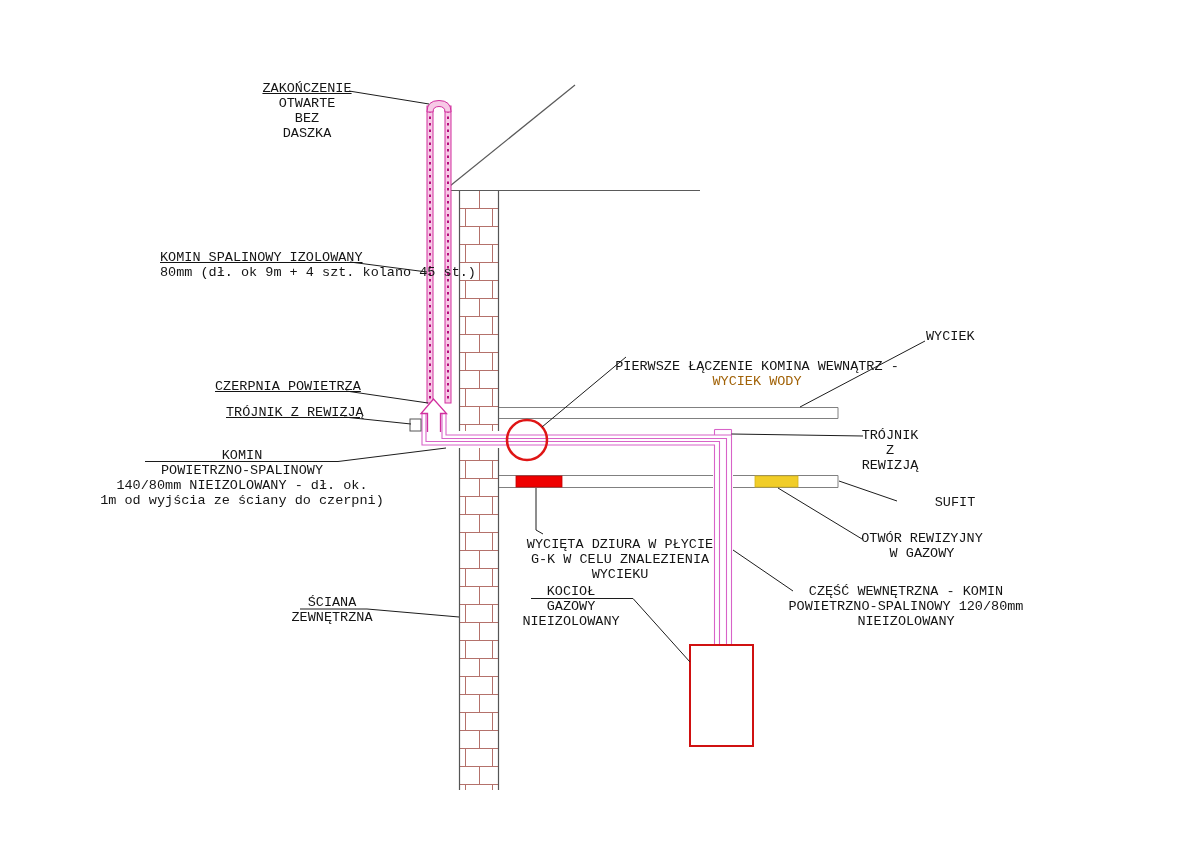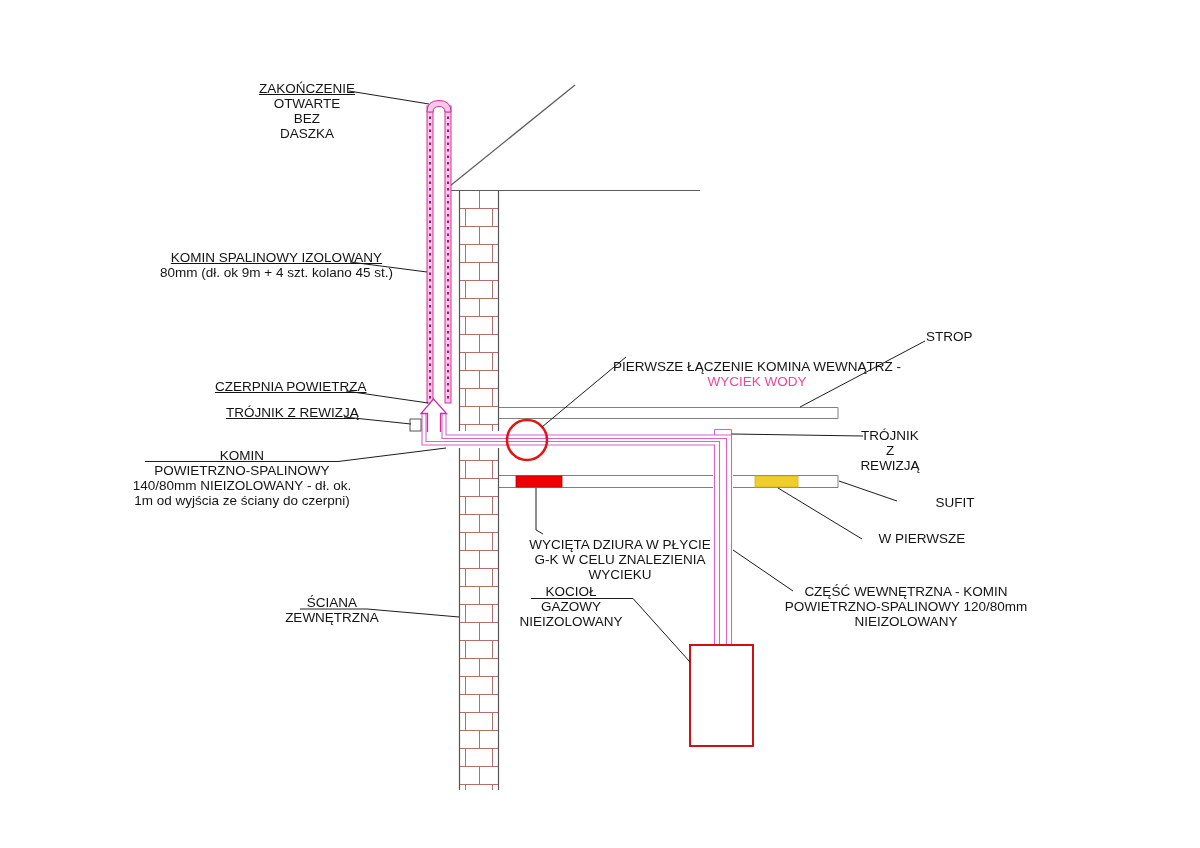--- a/index.html
+++ b/index.html
@@ -1,22 +1,22 @@
 <!DOCTYPE html>
 <html><head>
 <meta charset="utf-8">
 <style>
   html,body{margin:0;padding:0;background:#ffffff;}
   #canvas{position:relative;width:1200px;height:848px;background:#ffffff;overflow:hidden;
-          font-family:Liberation Sans, sans-serif;}
+          font-family:Liberation Mono, monospace;}
   svg.draw{position:absolute;left:0;top:0;}
-  .lbl{position:absolute;font-size:13.5px;line-height:15px;color:#141414;white-space:nowrap;text-align:center;}
+  .lbl{position:absolute;font-size:13.5px;line-height:15px;color:#141414;white-space:nowrap;}
   .ctr{text-align:center;}
   .u{text-decoration:underline;}
-  .red{color:#ec4899;}
+  .red{color:#a16207;}
 </style>
 </head>
 <body>
 
 <div id="canvas">
 
   <svg class="draw" width="1200" height="848" viewBox="0 0 1200 848">
     <defs>
       <pattern id="bricks" x="459" y="190" width="40" height="36" patternUnits="userSpaceOnUse">
         <rect width="40" height="36" fill="#ffffff"></rect>
@@ -111,34 +111,35 @@
     <div>POWIETRZNO-SPALINOWY</div>
     <div>140/80mm NIEIZOLOWANY - dł. ok.</div>
     <div>1m od wyjścia ze ściany do czerpni)</div>
   </div>
 
   <div class="lbl ctr" style="left:607px;top:347px;width:300px;margin-top:12px;">
     <div>PIERWSZE ŁĄCZENIE KOMINA WEWNĄTRZ -</div>
     <div class="red">WYCIEK WODY</div>
   </div>
 
-  <div class="lbl" style="left:926px;top:329px;">STROP</div>
+  <div class="lbl" style="left:926px;top:329px;">WYCIEK</div>
 
   <div class="lbl ctr" style="left:740px;top:428px;width:300px;">
     <div>TRÓJNIK</div>
     <div>Z</div>
     <div>REWIZJĄ</div>
   </div>
 
   <div class="lbl ctr" style="left:805px;top:495px;width:300px;">
     <div>SUFIT</div>
   </div>
 
   <div class="lbl ctr" style="left:772px;top:531px;width:300px;">
-    <div>W PIERWSZE</div>
+    <div>OTWÓR REWIZYJNY</div>
+    <div>W GAZOWY</div>
   </div>
 
   <div class="lbl ctr" style="left:470px;top:537px;width:300px;">
     <div>WYCIĘTA DZIURA W PŁYCIE</div>
     <div>G-K W CELU ZNALEZIENIA</div>
     <div>WYCIEKU</div>
   </div>
 
   <div class="lbl ctr" style="left:421px;top:584px;width:300px;">
     <div>KOCIOŁ</div>

